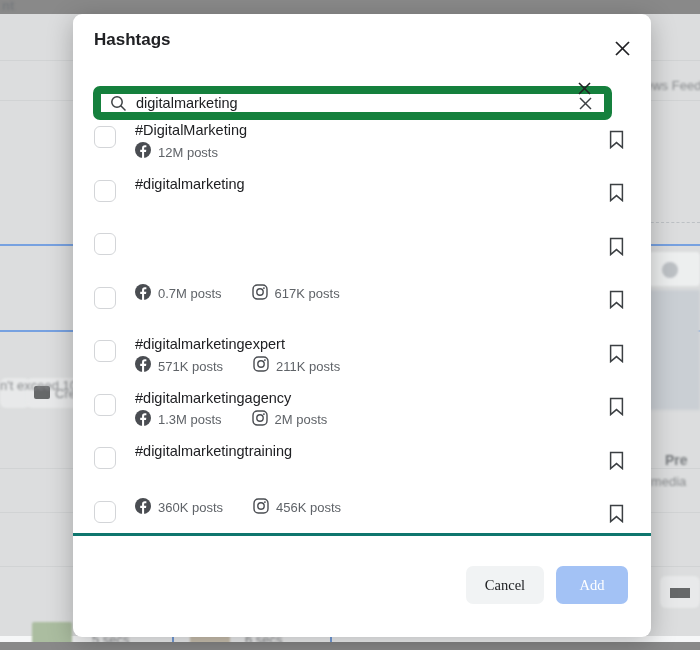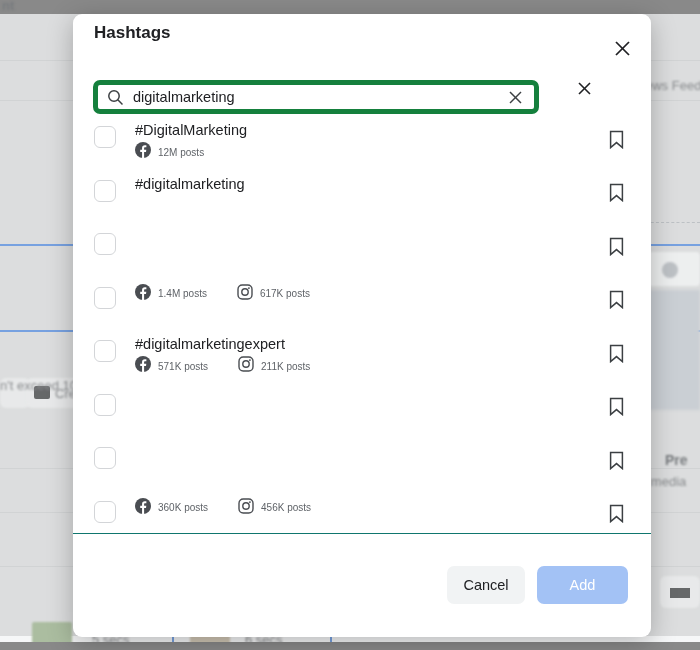--- a/index.html
+++ b/index.html
@@ -30,83 +30,83 @@
 
   
   #modal{
     position:absolute;left:73px;top:14px;width:578px;height:623px;
     background:#ffffff;border-radius:9px;
     box-shadow:0 6px 26px rgba(0,0,0,0.26);
     overflow:hidden;
   }
   #modal-header{position:relative;height:54px;}
   #modal-title{
-    position:absolute;left:21px;top:9px;font-size:17px;font-weight:bold;color:#202124;
+    position:absolute;left:21px;top:16px;font-size:17px;font-weight:bold;color:#202124;
   }
   #close-x{
     position:absolute;right:14px;top:19px;width:30px;height:30px;
     display:flex;align-items:center;justify-content:center;cursor:pointer;
   }
 
   
   #search-row{position:relative;height:46px;margin-top:0;}
   #search-box{
-    position:absolute;left:20px;top:12px;width:446px;height:34px;
-    border:5px solid #15803d;border-radius:7px;background:#fff;
+    position:absolute;left:20px;top:18px;width:519px;height:34px;
+    border:8px solid #15803d;border-radius:7px;background:#fff;
     display:flex;align-items:center;box-sizing:border-box;
   }
   #search-icon{margin-left:9px;flex:0 0 auto;display:flex;}
   #search-input{
     border:none;outline:none;background:transparent;
     font-family:inherit;font-size:14.5px;color:#202124;
     margin-left:9px;flex:1 1 auto;width:10px;padding:0;
   }
   #search-clear{
     width:26px;height:26px;margin-right:6px;flex:0 0 auto;
     display:flex;align-items:center;justify-content:center;cursor:pointer;
   }
   #search-close{
     position:absolute;left:500px;top:9px;width:22px;height:22px;
     display:flex;align-items:center;justify-content:center;cursor:pointer;
   }
 
   
   #list-wrap{
     position:absolute;left:0;top:100px;width:578px;height:419px;
-    overflow:hidden;border-bottom:1px solid #0f766e;
+    overflow:hidden;border-bottom:3px solid #0f766e;
   }
   #list{position:relative;}
   .row{position:relative;height:53.5px;display:flex;align-items:flex-start;padding-top:7px;box-sizing:border-box;}
   .cb{
     margin-left:21px;margin-top:5px;width:22px;height:22px;flex:0 0 auto;
     border:1.5px solid #d3d5d8;border-radius:6px;background:#fff;cursor:pointer;
     box-sizing:border-box;
   }
   .row-main{margin-left:19px;flex:1 1 auto;min-width:0;}
   .tag{font-size:14.5px;color:#202124;line-height:19px;white-space:nowrap;}
   .stats{display:flex;align-items:center;margin-top:2px;}
   .stat{display:flex;align-items:center;margin-right:30px;}
-  .stat .cnt{font-size:10px;color:#5f6368;margin-left:7px;white-space:nowrap;}
+  .stat .cnt{font-size:13px;color:#5f6368;margin-left:7px;white-space:nowrap;}
   .bookmark{
     margin-right:24px;margin-top:7px;width:22px;height:22px;flex:0 0 auto;
     display:flex;align-items:center;justify-content:center;cursor:pointer;
   }
 
   
   #modal-footer{
     position:absolute;left:0;bottom:0;width:578px;height:104px;
     display:flex;align-items:center;justify-content:flex-end;
-    padding-right:23px;box-sizing:border-box;
+    padding-right:23px;box-sizing:border-box;font-family:Liberation Serif, serif;
   }
   .btn{
     border:none;border-radius:7px;font-family:inherit;font-size:14.5px;
     cursor:pointer;height:38px;
   }
   #cancel-btn{background:#f1f3f4;color:#202124;width:78px;margin-right:12px;}
-  #add-btn{background:#a3c2f5;color:#ffffff;width:91px;}
+  #add-btn{background:#a3c2f5;color:#ffffff;width:72px;}
 </style>
 </head>
 <body>
 
 <div id="backdrop">
   <div class="bg-topbar"></div>
 
   <div class="bg-panel" style="left:0;top:14px;width:700px;height:622px;"></div>
   <div class="bg-line" style="left:0;top:60px;width:700px;"></div>
   <div class="bg-line" style="left:0;top:100px;width:700px;"></div>
@@ -226,21 +226,21 @@
         </div>
         <div class="row">
           <div class="cb"></div>
           <div class="row-main">
             <div class="stats">
               <div class="stat">
                 <span><svg width="16" height="16" viewBox="0 0 16 16">
                     <circle cx="8" cy="8" r="8" fill="#4a4d52"></circle>
                     <path d="M9.1 16V9.9h1.9l.3-2.2H9.1V6.3c0-.64.18-1.07 1.1-1.07h1.17V3.28C11.17 3.25 10.5 3.2 9.75 3.2c-1.6 0-2.7.98-2.7 2.77V7.7H5.2v2.2h1.85V16z" fill="#ffffff"></path>
                   </svg></span>
-                <span class="cnt">1.4M posts</span>
+                <span class="cnt">0.7M posts</span>
               </div>
               <div class="stat">
                 <span><svg width="16" height="16" viewBox="0 0 16 16">
                     <rect x="1" y="1" width="14" height="14" rx="4.2" fill="none" stroke="#4a4d52" stroke-width="1.4"></rect>
                     <circle cx="8" cy="8" r="3.2" fill="none" stroke="#4a4d52" stroke-width="1.4"></circle>
                     <circle cx="11.9" cy="4.1" r="0.95" fill="#4a4d52"></circle>
                   </svg></span>
                 <span class="cnt">617K posts</span>
               </div>
             </div>
@@ -275,30 +275,49 @@
           </div>
           <div class="bookmark">
             <svg width="15" height="19" viewBox="0 0 15 19">
               <path d="M1.6 1.4h11.8v16.2L7.5 12.6 1.6 17.6z" fill="none" stroke="#3c4043" stroke-width="1.5" stroke-linejoin="miter"></path>
             </svg>
           </div>
         </div>
         <div class="row">
           <div class="cb"></div>
           <div class="row-main">
-          </div>
-          <div class="bookmark">
-            <svg width="15" height="19" viewBox="0 0 15 19">
-              <path d="M1.6 1.4h11.8v16.2L7.5 12.6 1.6 17.6z" fill="none" stroke="#3c4043" stroke-width="1.5" stroke-linejoin="miter"></path>
-            </svg>
-          </div>
-        </div>
-        <div class="row">
-          <div class="cb"></div>
-          <div class="row-main">
+            <div class="tag">#digitalmarketingagency</div>
+            <div class="stats">
+              <div class="stat">
+                <span><svg width="16" height="16" viewBox="0 0 16 16">
+                    <circle cx="8" cy="8" r="8" fill="#4a4d52"></circle>
+                    <path d="M9.1 16V9.9h1.9l.3-2.2H9.1V6.3c0-.64.18-1.07 1.1-1.07h1.17V3.28C11.17 3.25 10.5 3.2 9.75 3.2c-1.6 0-2.7.98-2.7 2.77V7.7H5.2v2.2h1.85V16z" fill="#ffffff"></path>
+                  </svg></span>
+                <span class="cnt">1.3M posts</span>
+              </div>
+              <div class="stat">
+                <span><svg width="16" height="16" viewBox="0 0 16 16">
+                    <rect x="1" y="1" width="14" height="14" rx="4.2" fill="none" stroke="#4a4d52" stroke-width="1.4"></rect>
+                    <circle cx="8" cy="8" r="3.2" fill="none" stroke="#4a4d52" stroke-width="1.4"></circle>
+                    <circle cx="11.9" cy="4.1" r="0.95" fill="#4a4d52"></circle>
+                  </svg></span>
+                <span class="cnt">2M posts</span>
+              </div>
+            </div>
+          </div>
+          <div class="bookmark">
+            <svg width="15" height="19" viewBox="0 0 15 19">
+              <path d="M1.6 1.4h11.8v16.2L7.5 12.6 1.6 17.6z" fill="none" stroke="#3c4043" stroke-width="1.5" stroke-linejoin="miter"></path>
+            </svg>
+          </div>
+        </div>
+        <div class="row">
+          <div class="cb"></div>
+          <div class="row-main">
+            <div class="tag">#digitalmarketingtraining</div>
           </div>
           <div class="bookmark">
             <svg width="15" height="19" viewBox="0 0 15 19">
               <path d="M1.6 1.4h11.8v16.2L7.5 12.6 1.6 17.6z" fill="none" stroke="#3c4043" stroke-width="1.5" stroke-linejoin="miter"></path>
             </svg>
           </div>
         </div>
         <div class="row">
           <div class="cb"></div>
           <div class="row-main">

